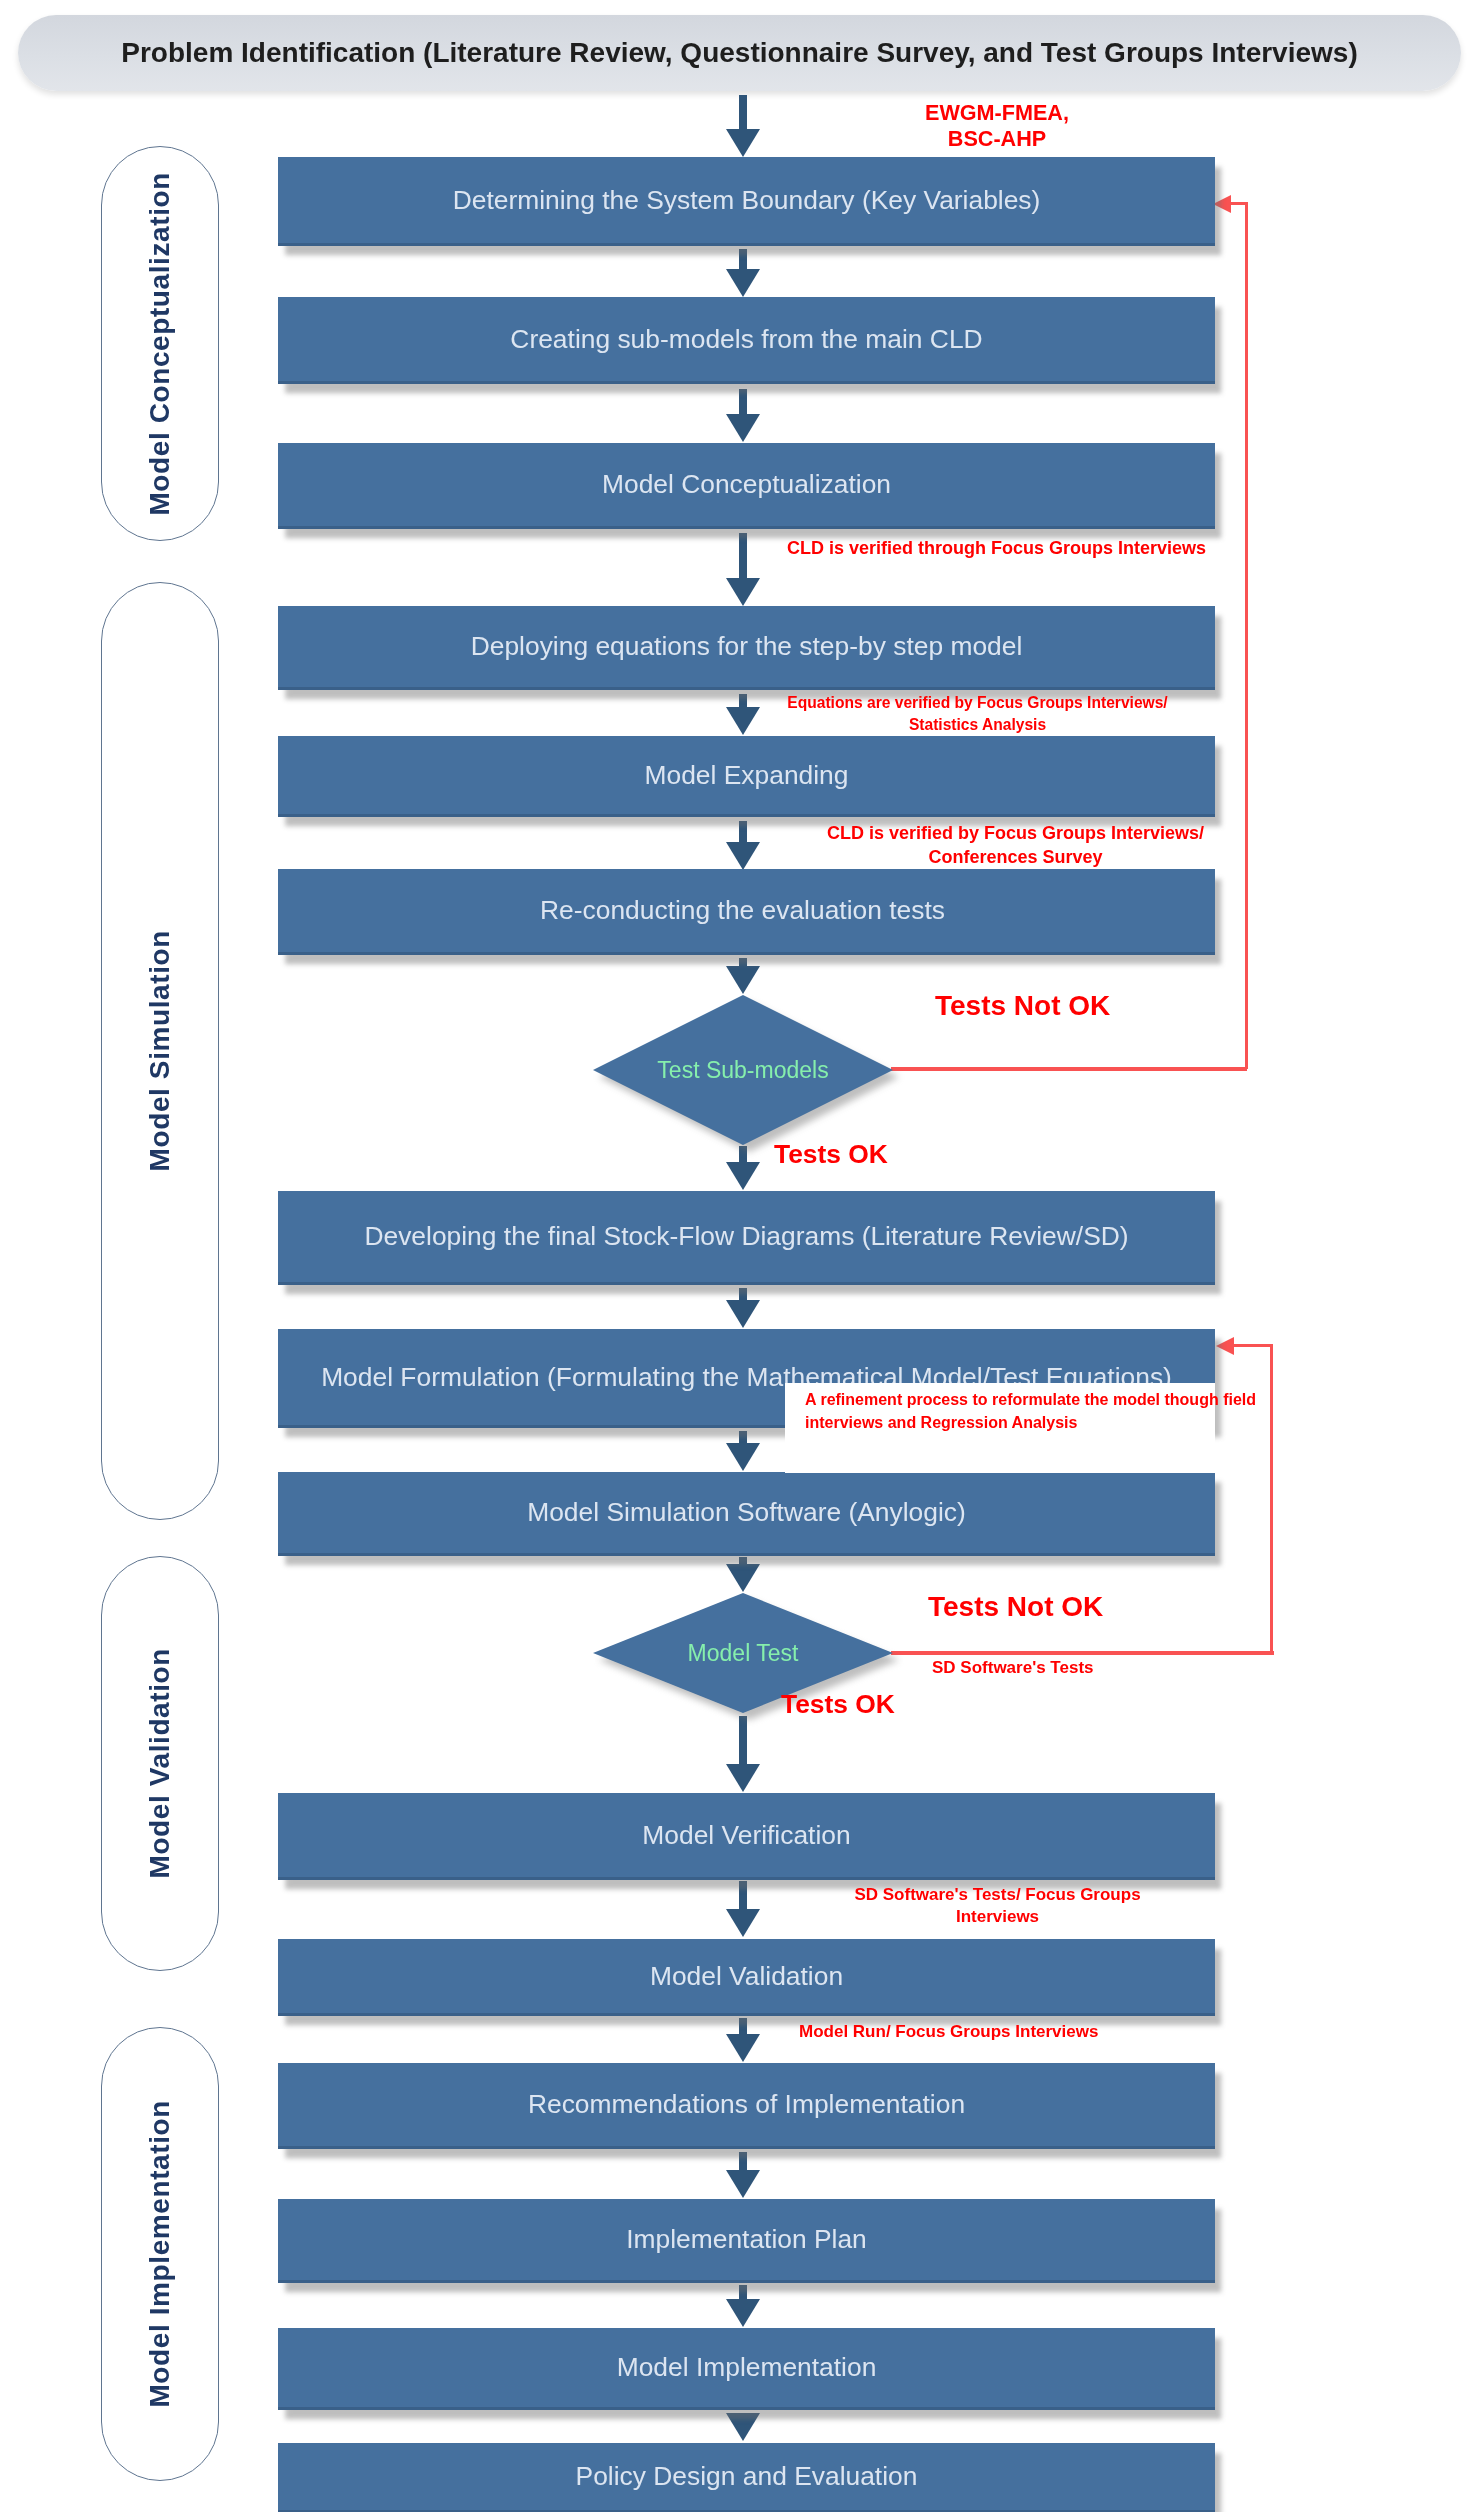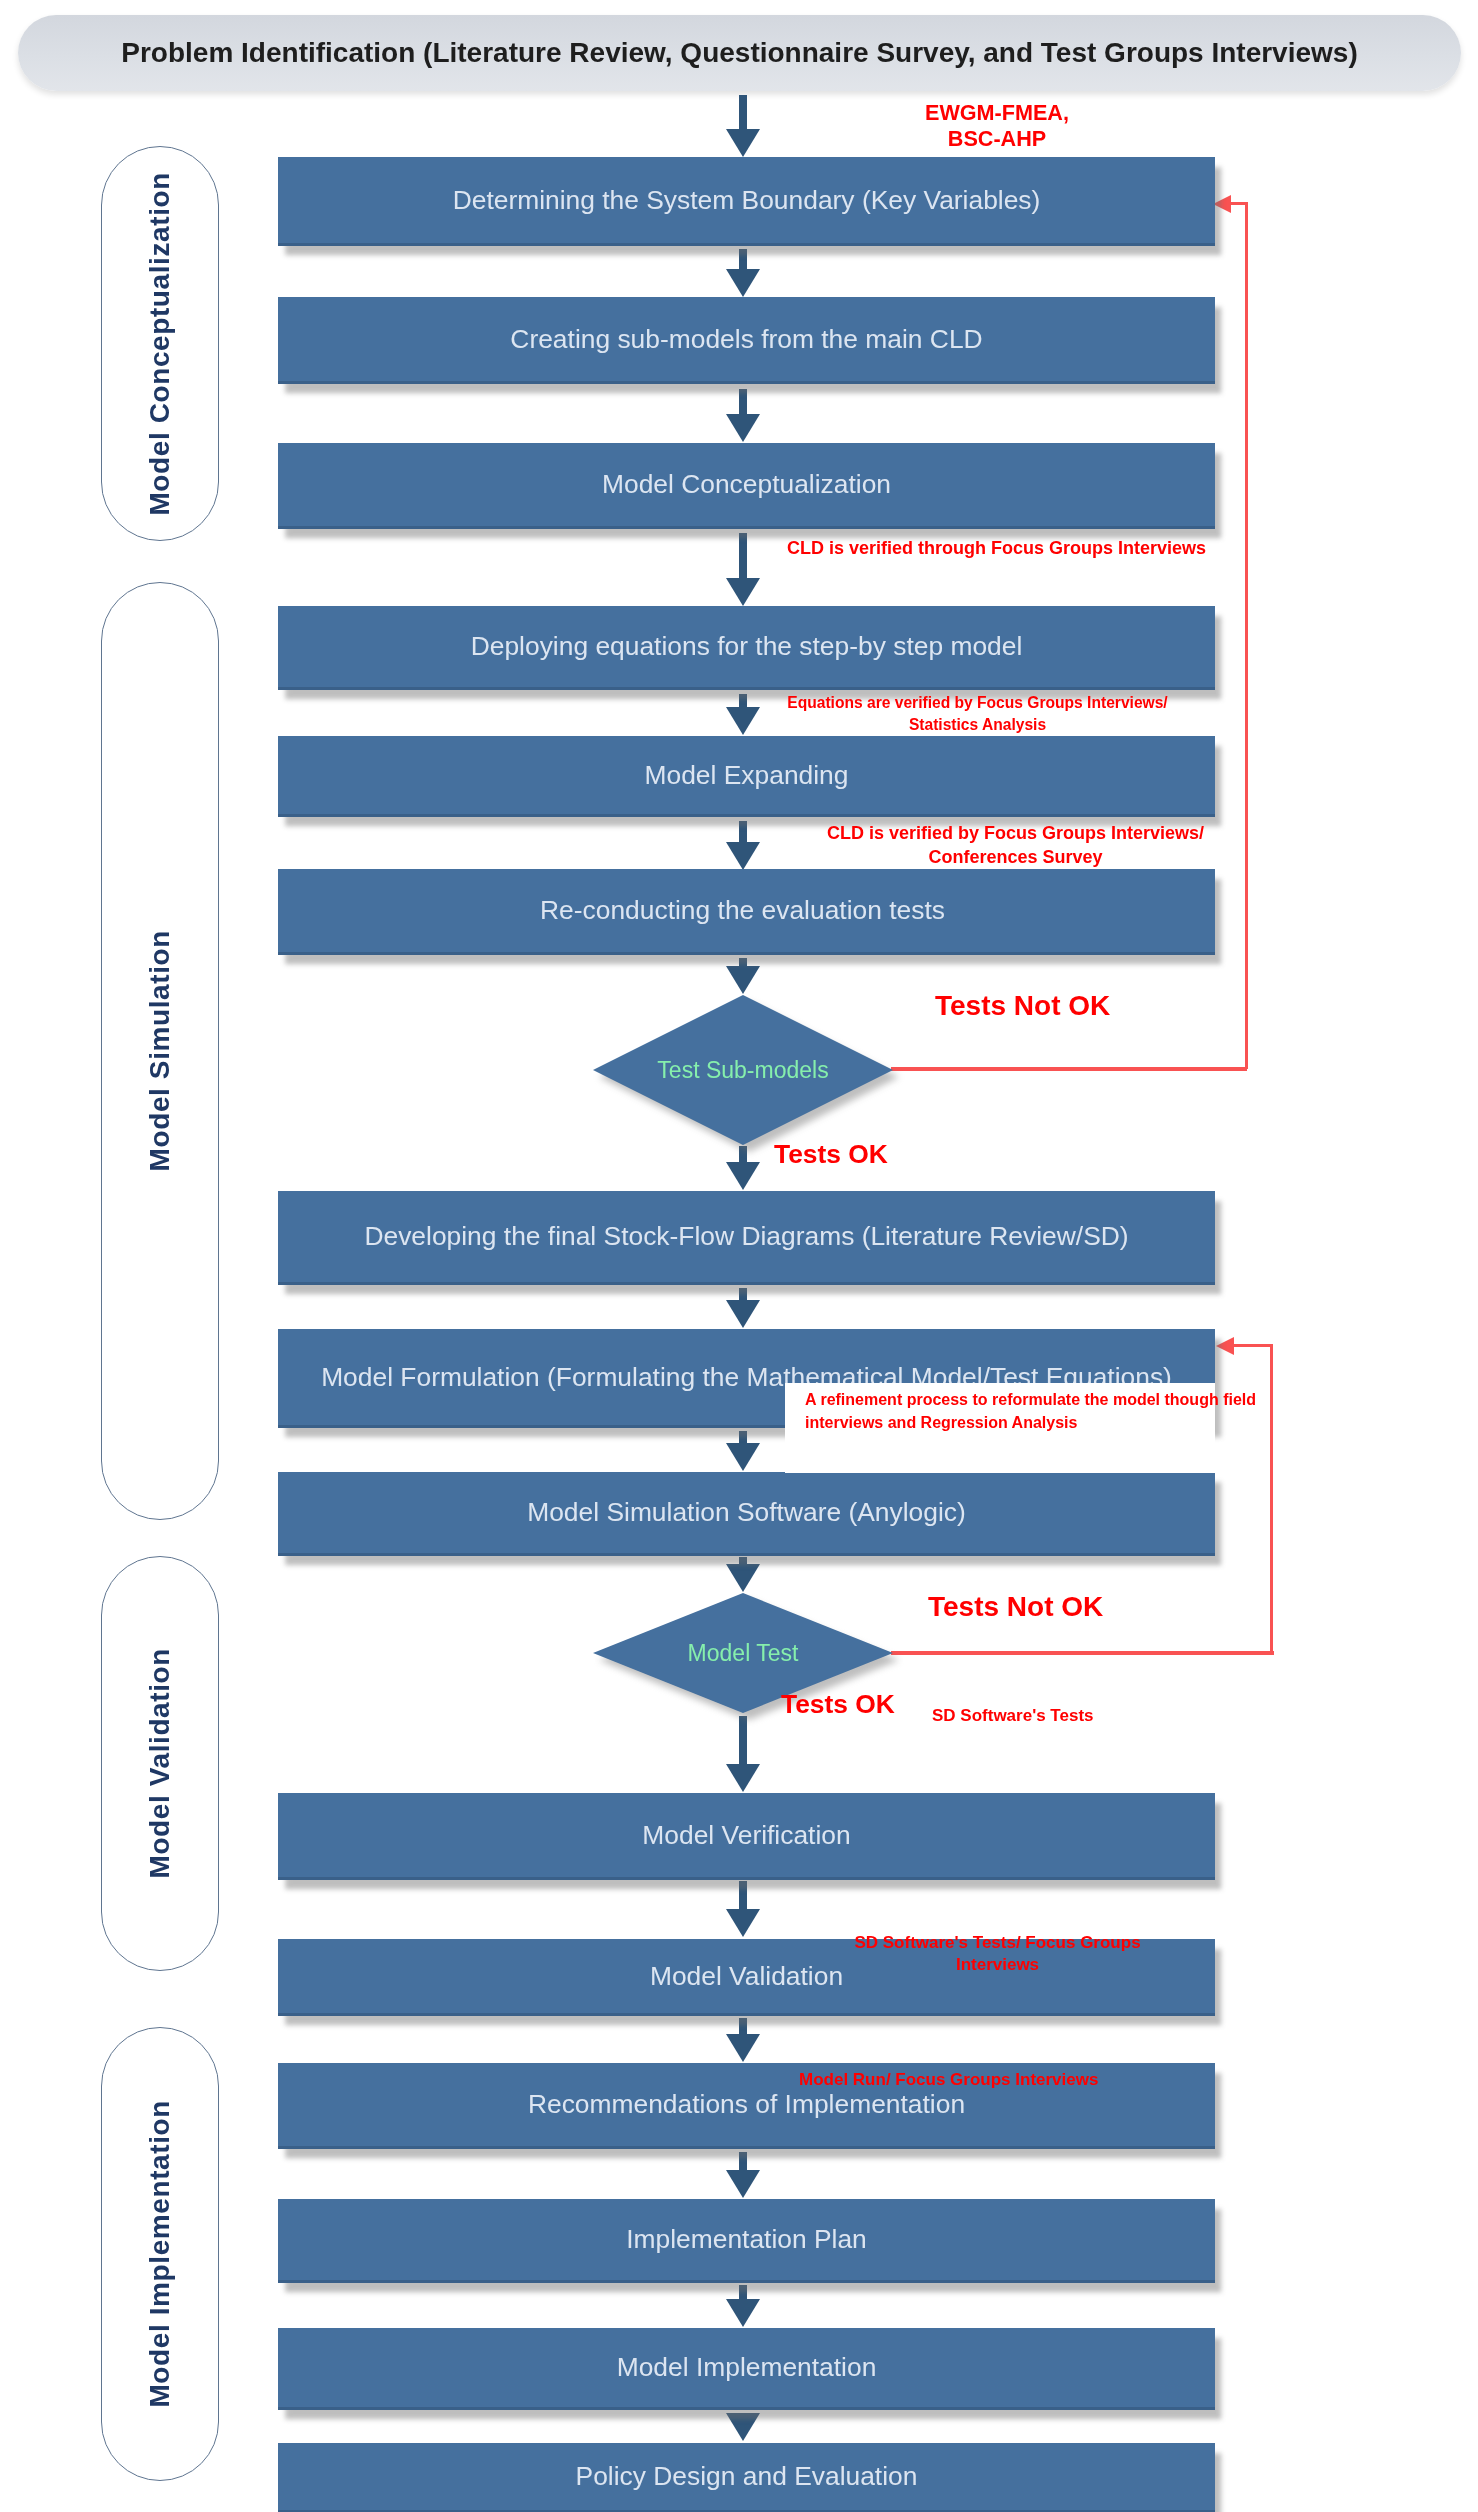--- a/index.html
+++ b/index.html
@@ -75,21 +75,21 @@
   .redline{position:absolute;background:var(--red-line);}
   .redhead-left{
     position:absolute;width:0;height:0;
     border-top:9px solid transparent;border-bottom:9px solid transparent;
     border-right:18px solid var(--red-line);
   }
   .redtxt{position:absolute;color:var(--red-text);font-weight:bold;white-space:nowrap;}
   .redtxt.center{text-align:center;white-space:normal;}
   .big{font-size:28px;}
   .med{font-size:26.4px;}
-  .note{font-size:17px;margin-top:48px;}
+  .note{font-size:17px;}
   .whitebox{position:absolute;background:#fff;}
 </style>
 </head>
 <body>
 
 <div id="canvas">
 
   <div class="pill">
     <span>Problem Identification (Literature Review, Questionnaire Survey, and Test Groups Interviews)</span>
   </div>

